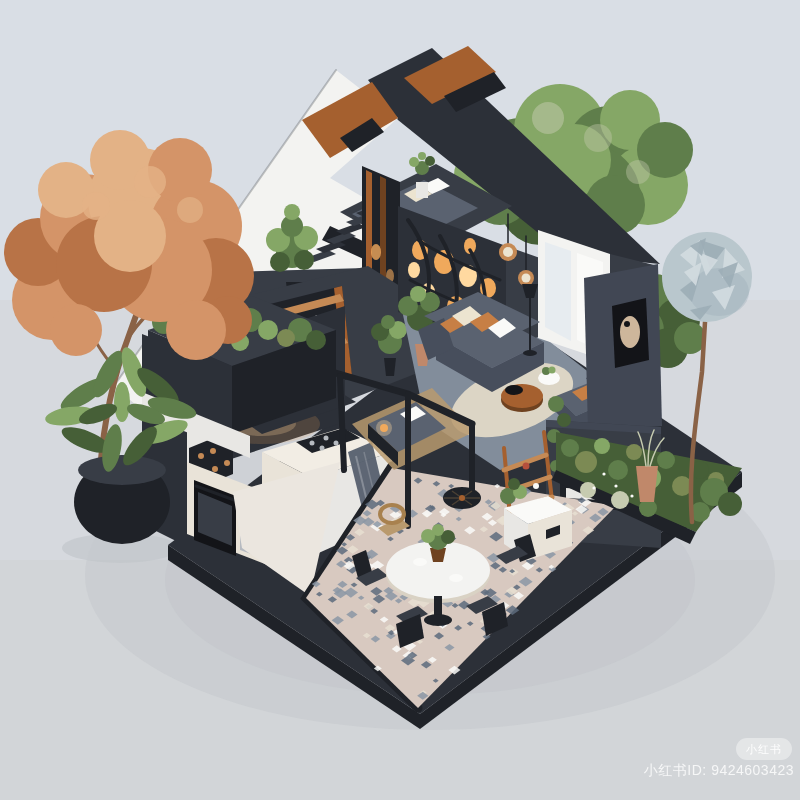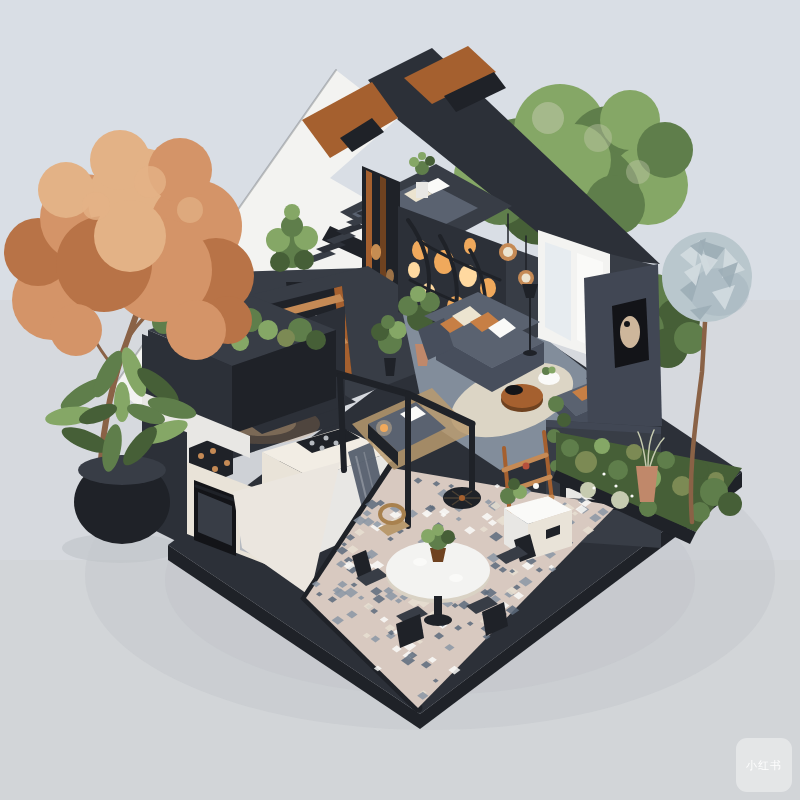--- a/index.html
+++ b/index.html
@@ -21,21 +21,21 @@
   .olive{fill:var(--olive)} .paleGrass{fill:var(--paleGrass)}
   .autumn{fill:var(--autumn)} .autumnLight{fill:var(--autumnLight)} .autumnDark{fill:var(--autumnDark)} .ball{fill:var(--ball)} .ballLight{fill:var(--ballLight)} .ballDark{fill:var(--ballDark)}
   .mosaic{fill:var(--mosaic)} .tileBlue{fill:var(--tileBlue)} .tileDark{fill:var(--tileDark)} .tileCream{fill:var(--tileCream)}
   .terracotta{fill:var(--terracotta)} .glass{fill:var(--glass)} .glassDark{fill:var(--glassDark)}
   .blackF{fill:var(--black)} .silver{fill:var(--silver)} .artBeige{fill:var(--artBeige)} .rattan{fill:var(--rattan)}
   .sTrunk{stroke:var(--trunk);fill:none;stroke-linecap:round}
   .sWood{stroke:var(--wood);fill:none;stroke-linecap:round}
   .sWoodL{stroke:var(--woodLight);fill:none;stroke-linecap:round}
   .sDark{stroke:var(--charcoalDark);fill:none;stroke-linecap:round}
   .sPale{stroke:var(--paleGrass);fill:none;stroke-linecap:round}
-  .watermark-badge{position:absolute;right:8px;top:738px;height:22px;padding:16px 10px;
+  .watermark-badge{position:absolute;right:8px;top:738px;height:22px;padding:0 10px;
     border-radius:11px;background:rgba(255,255,255,.40);display:flex;align-items:center;
     color:rgba(255,255,255,.95);font-size:11px;letter-spacing:1px;justify-content:center;}
   .watermark-id{position:absolute;right:6px;top:762px;color:rgba(255,255,255,.80);
     font-size:14px;letter-spacing:.5px;}
 </style>
 </head>
 <body>
 
 <div class="stage">
 <svg width="800" height="800" viewBox="0 0 800 800">
@@ -720,13 +720,14 @@
           <ellipse cx="98" cy="414" rx="20" ry="8" transform="rotate(-20 98 414)" class="greenDark"></ellipse>
           <ellipse cx="146" cy="414" rx="20" ry="8" transform="rotate(-160 146 414)" class="green"></ellipse>
         </g>
   </g>
 
 </svg>
 
 <div class="watermark-badge">
   <span>小红书</span>
 </div>
+<div class="watermark-id">小红书ID: 9424603423</div>
 </div>
 
 </body></html>

